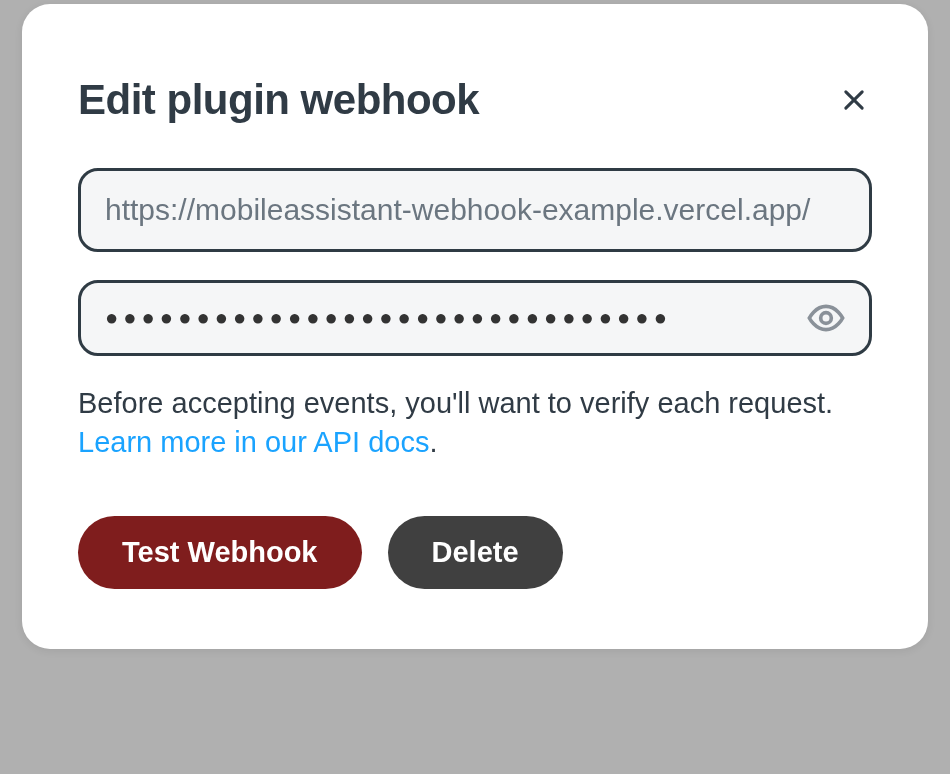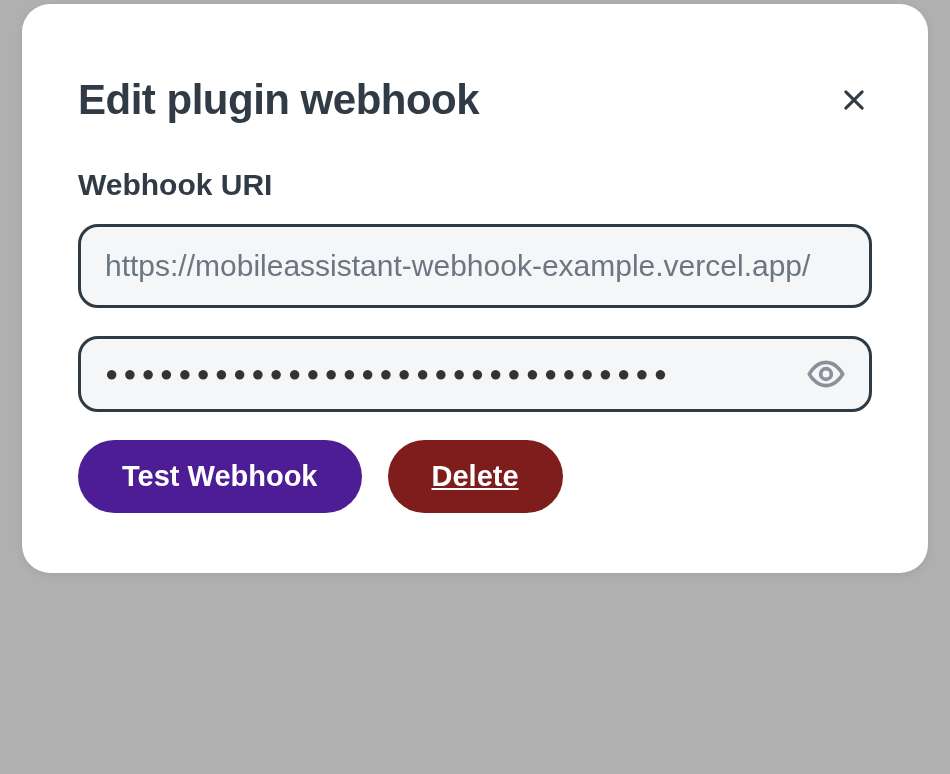--- a/index.html
+++ b/index.html
@@ -143,61 +143,62 @@
       border-radius: 999px;
       font-size: 29px;
       font-weight: 700;
       color: #ffffff;
       padding: 20px 44px;
       cursor: pointer;
       font-family: inherit;
     }
 
     .btn-primary {
-      background: #4c1d95;
+      background: #7f1d1d;
     }
 
     .btn-danger {
-      background: #7f1d1d;
-      text-decoration: underline;
+      background: #404040;
     }
   </style>
 </head>
 <body>
 
 <div class="modal">
 
   <div class="modal-header">
     <h1 class="modal-title">Edit plugin webhook</h1>
     <button class="close-button">
       <svg viewBox="0 0 24 24" fill="none" stroke="#303b45" stroke-width="2.6" stroke-linecap="round">
         <line x1="5" y1="5" x2="19" y2="19"></line>
         <line x1="19" y1="5" x2="5" y2="19"></line>
       </svg>
     </button>
   </div>
 
   <div class="field-group">
-    <label class="field-label">Webhook URI</label>
     <div class="input-wrapper">
       <input type="text" class="text-input" value="https://mobileassistant-webhook-example.vercel.app/" style="">
     </div>
   </div>
 
   <div class="field-group">
     <div class="input-wrapper">
       <input type="text" class="text-input with-icon password-input" value="●●●●●●●●●●●●●●●●●●●●●●●●●●●●●●●" style="">
       <button class="eye-button">
         <svg viewBox="0 0 24 24" fill="none" stroke="#8a9199" stroke-width="2.2">
           <path d="M2 12s3.5-7 10-7 10 7 10 7-3.5 7-10 7S2 12 2 12z"></path>
           <circle cx="12" cy="12" r="3.2"></circle>
         </svg>
       </button>
     </div>
   </div>
 
+  <p class="helper-text">
+    <span>Before accepting events, you'll want to verify each request. </span><a class="helper-link">Learn more in our API docs</a><span>.</span>
+  </p>
 
   <div class="button-row">
     <button class="btn btn-primary">Test Webhook</button>
     <button class="btn btn-danger">Delete</button>
   </div>
 
 </div>
 
 </body></html>

